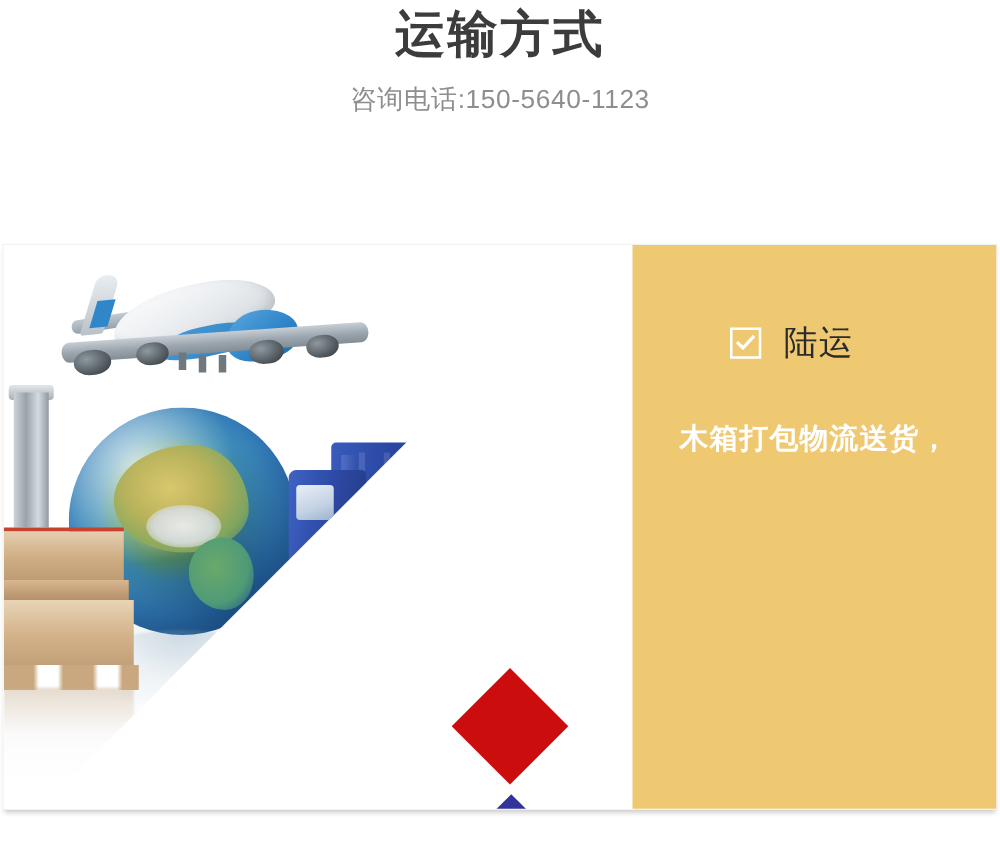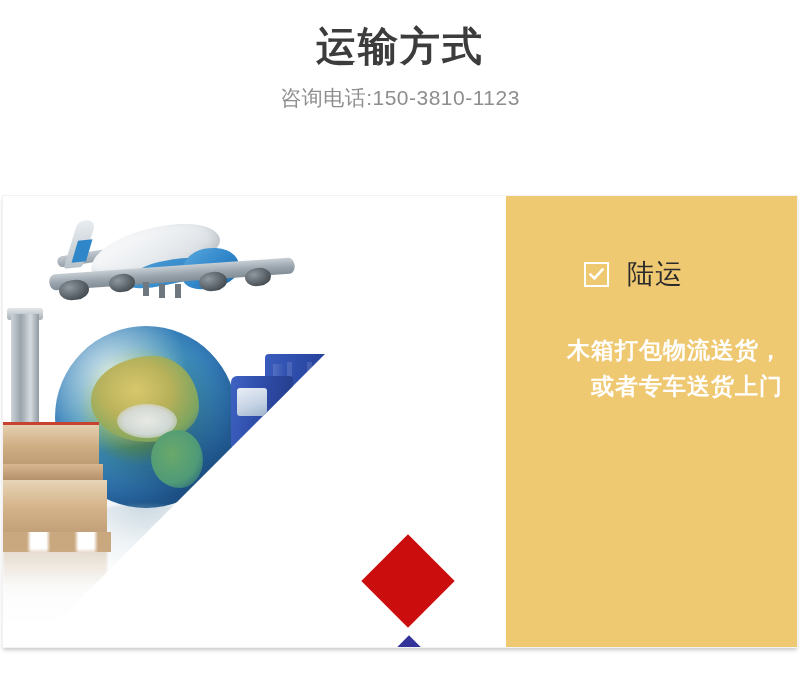--- a/index.html
+++ b/index.html
@@ -14,21 +14,21 @@
     overflow: hidden;
     position: relative;
   }
 
   
   .header {
     width: 800px;
     height: 195px;
     background: #ffffff;
     box-sizing: border-box;
-    padding-top: 22px;
+    padding-top: 4px;
     text-align: center;
   }
   .page-title {
     font-size: 40px;
     line-height: 48px;
     font-weight: bold;
     color: #3c3c3c;
     letter-spacing: 2px;
     margin: 0;
     padding: 0;
@@ -438,35 +438,35 @@
   .option-label {
     font-size: 27px;
     line-height: 30px;
     color: #2b2b2b;
     letter-spacing: 1px;
     white-space: nowrap;
   }
   .option-note {
     margin: 12px 0 0 0;
     padding: 0 14px;
-    text-align: right;
+    text-align: center;
     color: #ffffff;
     font-size: 23px;
     line-height: 36px;
     font-weight: bold;
     letter-spacing: 1px;
   }
   .option-note span { display: block; }
 </style>
 </head>
 <body>
 
 <div class="header">
   <div class="page-title">运输方式</div>
-  <div class="page-subtitle">咨询电话:150-3810-1123</div>
+  <div class="page-subtitle">咨询电话:150-5640-1123</div>
 </div>
 
 <div class="content-card">
 
   <div class="photo-pane">
 
     <div class="scene">
       <div class="floor"></div>
 
       <div class="plane">
@@ -552,16 +552,15 @@
           </svg>
         </span>
         <span class="option-label">陆运</span>
       </li>
 
 
     </ul>
 
     <div class="option-note">
       <span>木箱打包物流送货，</span>
-      <span>或者专车送货上门</span>
     </div>
   </div>
 </div>
 
 </body></html>

